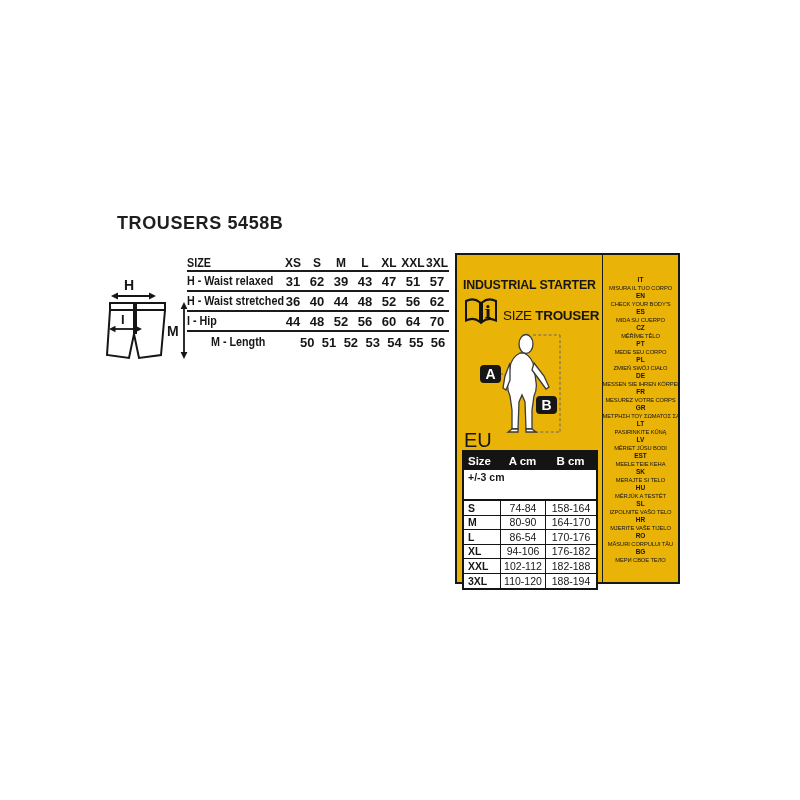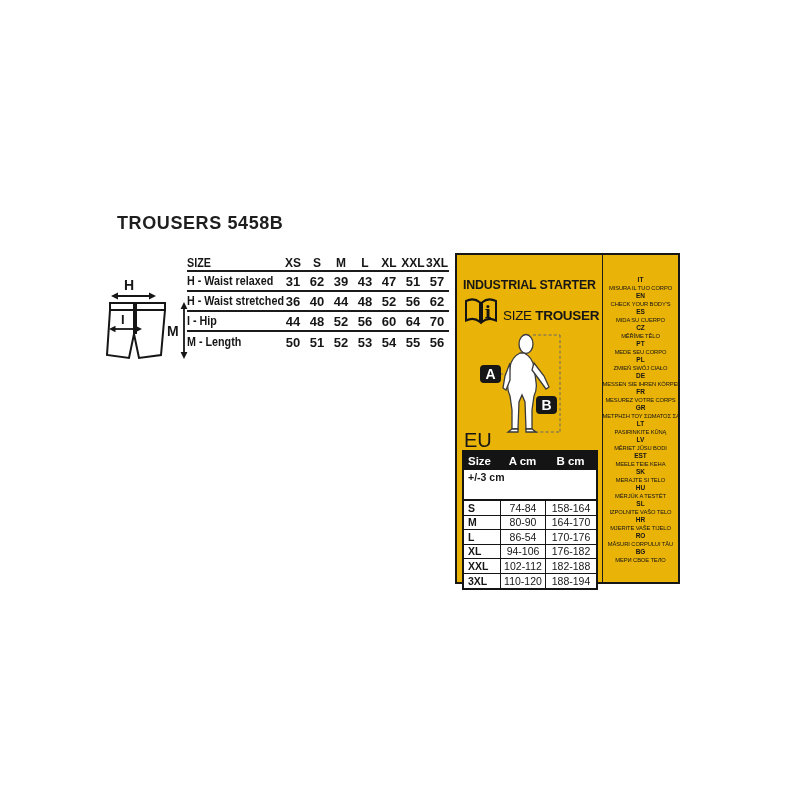--- a/index.html
+++ b/index.html
@@ -9,21 +9,21 @@
 
   
   .title { position:absolute; left:117px; top:213px; font-size:18px; font-weight:bold;
            letter-spacing:0.6px; color:#1e1e1e; }
 
   
   .sizetable { position:absolute; left:187px; top:255px; width:262px; }
   .st-row { display:flex; align-items:center; height:20px; border-bottom:2px solid #1b1b1b;
             font-weight:bold; }
   .st-row.header { height:17px; border-bottom-width:2.5px; }
-  .st-row.last { border-bottom:none; }
+  .st-row.last { border-bottom:none;margin-left:24px; }
   .st-label { width:94px; font-size:12.5px; }
   .st-label > span { display:inline-block; transform:scaleX(0.86); transform-origin:left center;
                      white-space:nowrap; }
   .st-val { width:24px; text-align:center; font-size:13px; }
   .st-row.header .st-val { font-size:12px; }
 
   
   .trousers-svg { position:absolute; left:101px; top:276px; }
 
   

